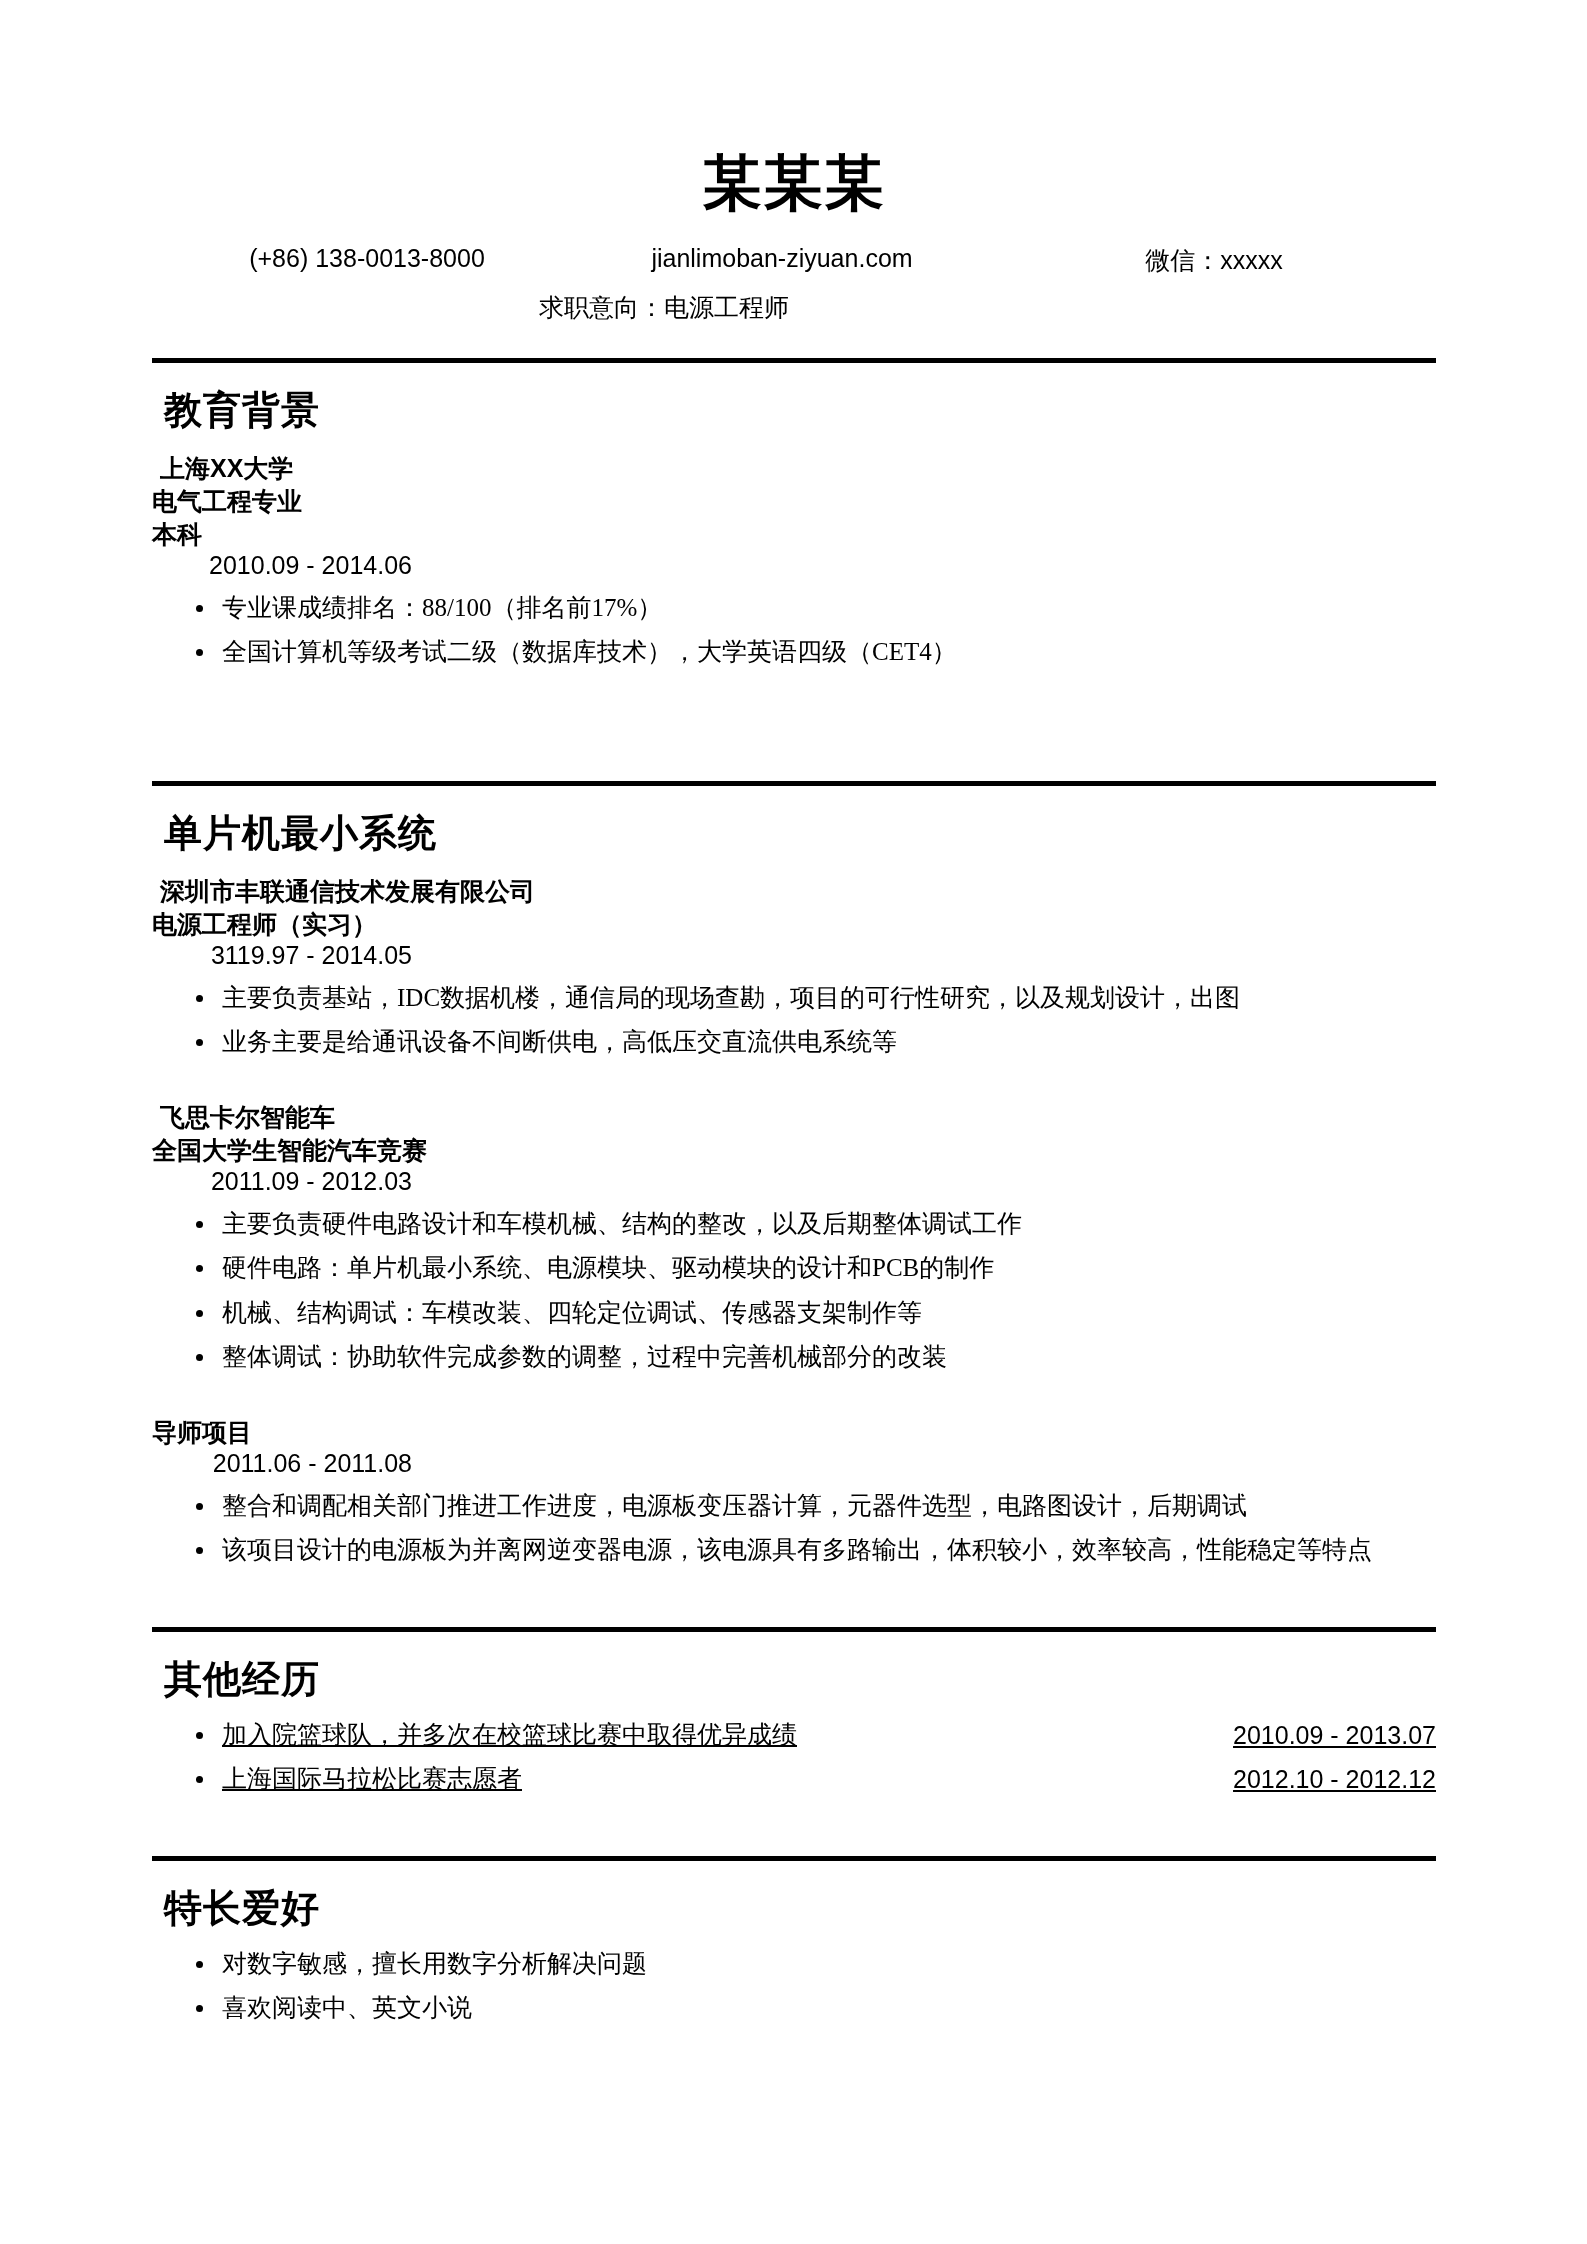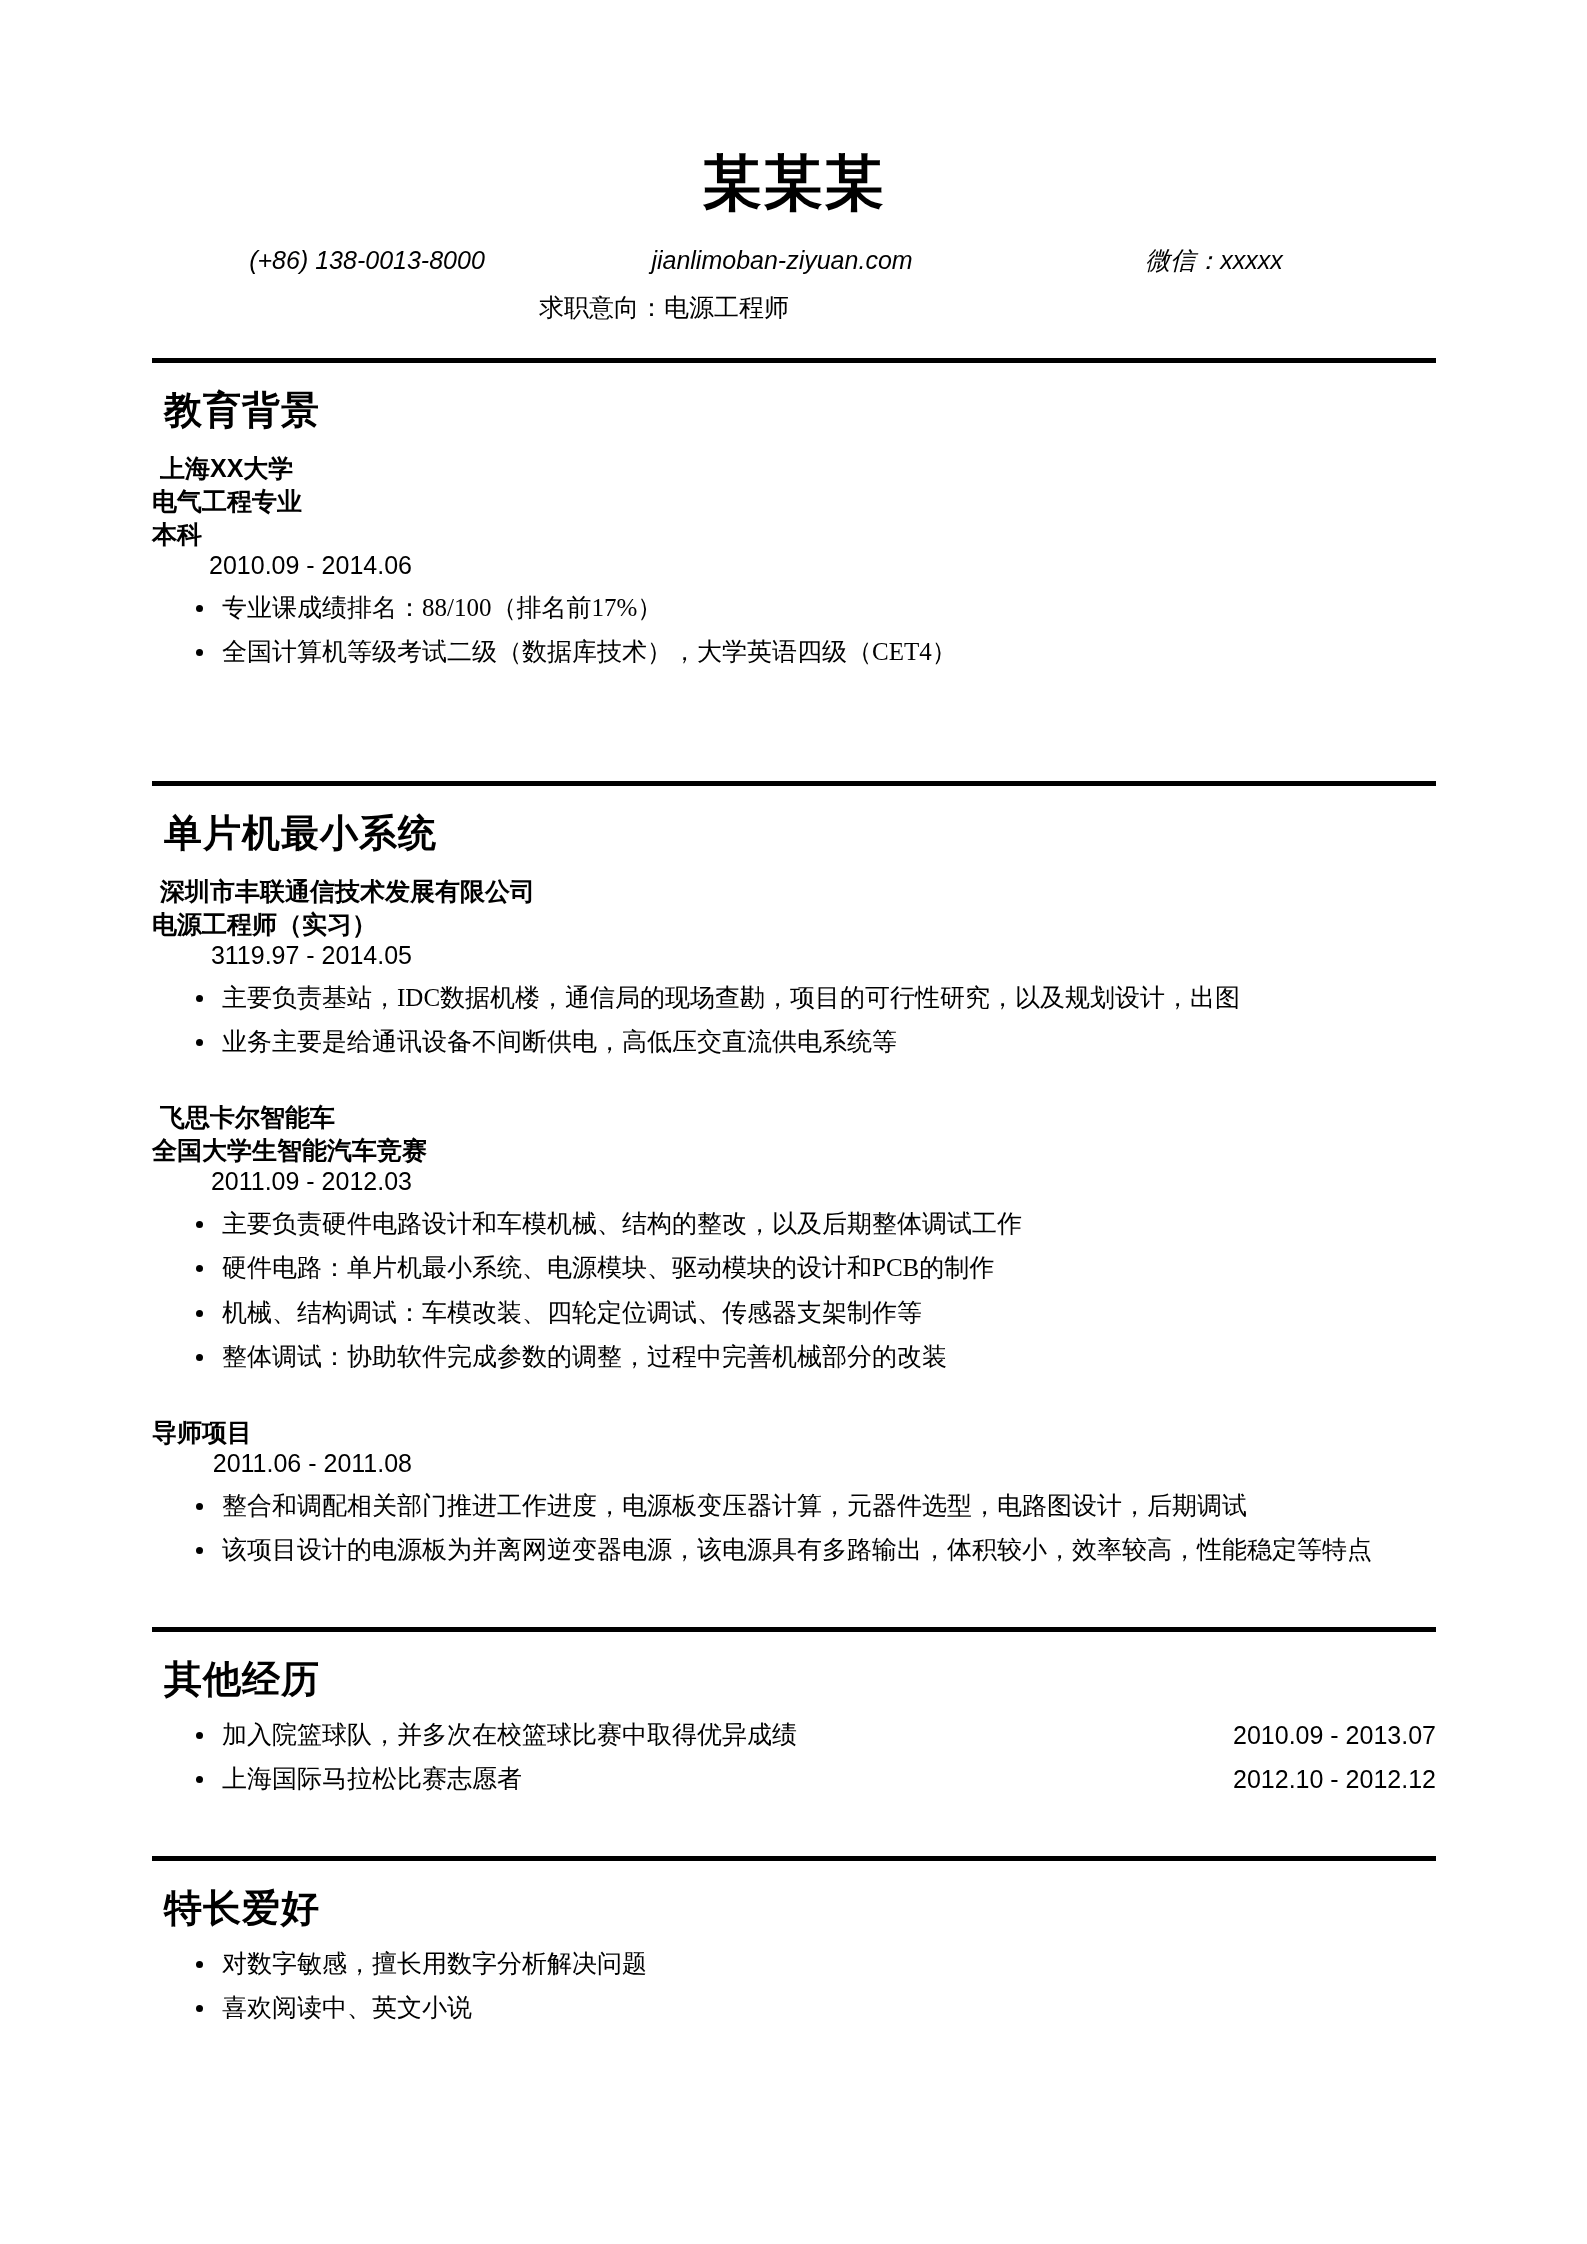--- a/index.html
+++ b/index.html
@@ -32,25 +32,24 @@
     text-align: center;
     font-family: "Liberation Serif", "DejaVu Serif", serif;
     font-weight: bold;
     font-size: 59px;
     line-height: 1.15;
     letter-spacing: 2px;
     margin-top: 150px;
   }
   .contact-row {
     display: flex;
-    align-items: center;
+    align-items: flex-start;
     margin-top: 26px;
     font-family: "Liberation Sans", "DejaVu Sans", sans-serif;
     font-size: 25px;
-    font-style: italic;
   }
   .contact-phone {
     width: 430px;
     text-align: center;
   }
   .contact-site {
     width: 400px;
     text-align: center;
   }
   .contact-wechat {
@@ -136,20 +135,21 @@
     position: absolute;
     left: 44px;
     top: 17px;
     width: 7px;
     height: 7px;
     border-radius: 50%;
     background: #000000;
   }
   ul.bullets.dated li {
     display: flex;
+    text-decoration: underline;
   }
   ul.bullets.dated li .btext {
     flex: 1;
   }
   ul.bullets.dated li .bdate {
     width: 260px;
     text-align: right;
     font-family: "Liberation Sans", "DejaVu Sans", sans-serif;
     font-size: 25px;
   }

